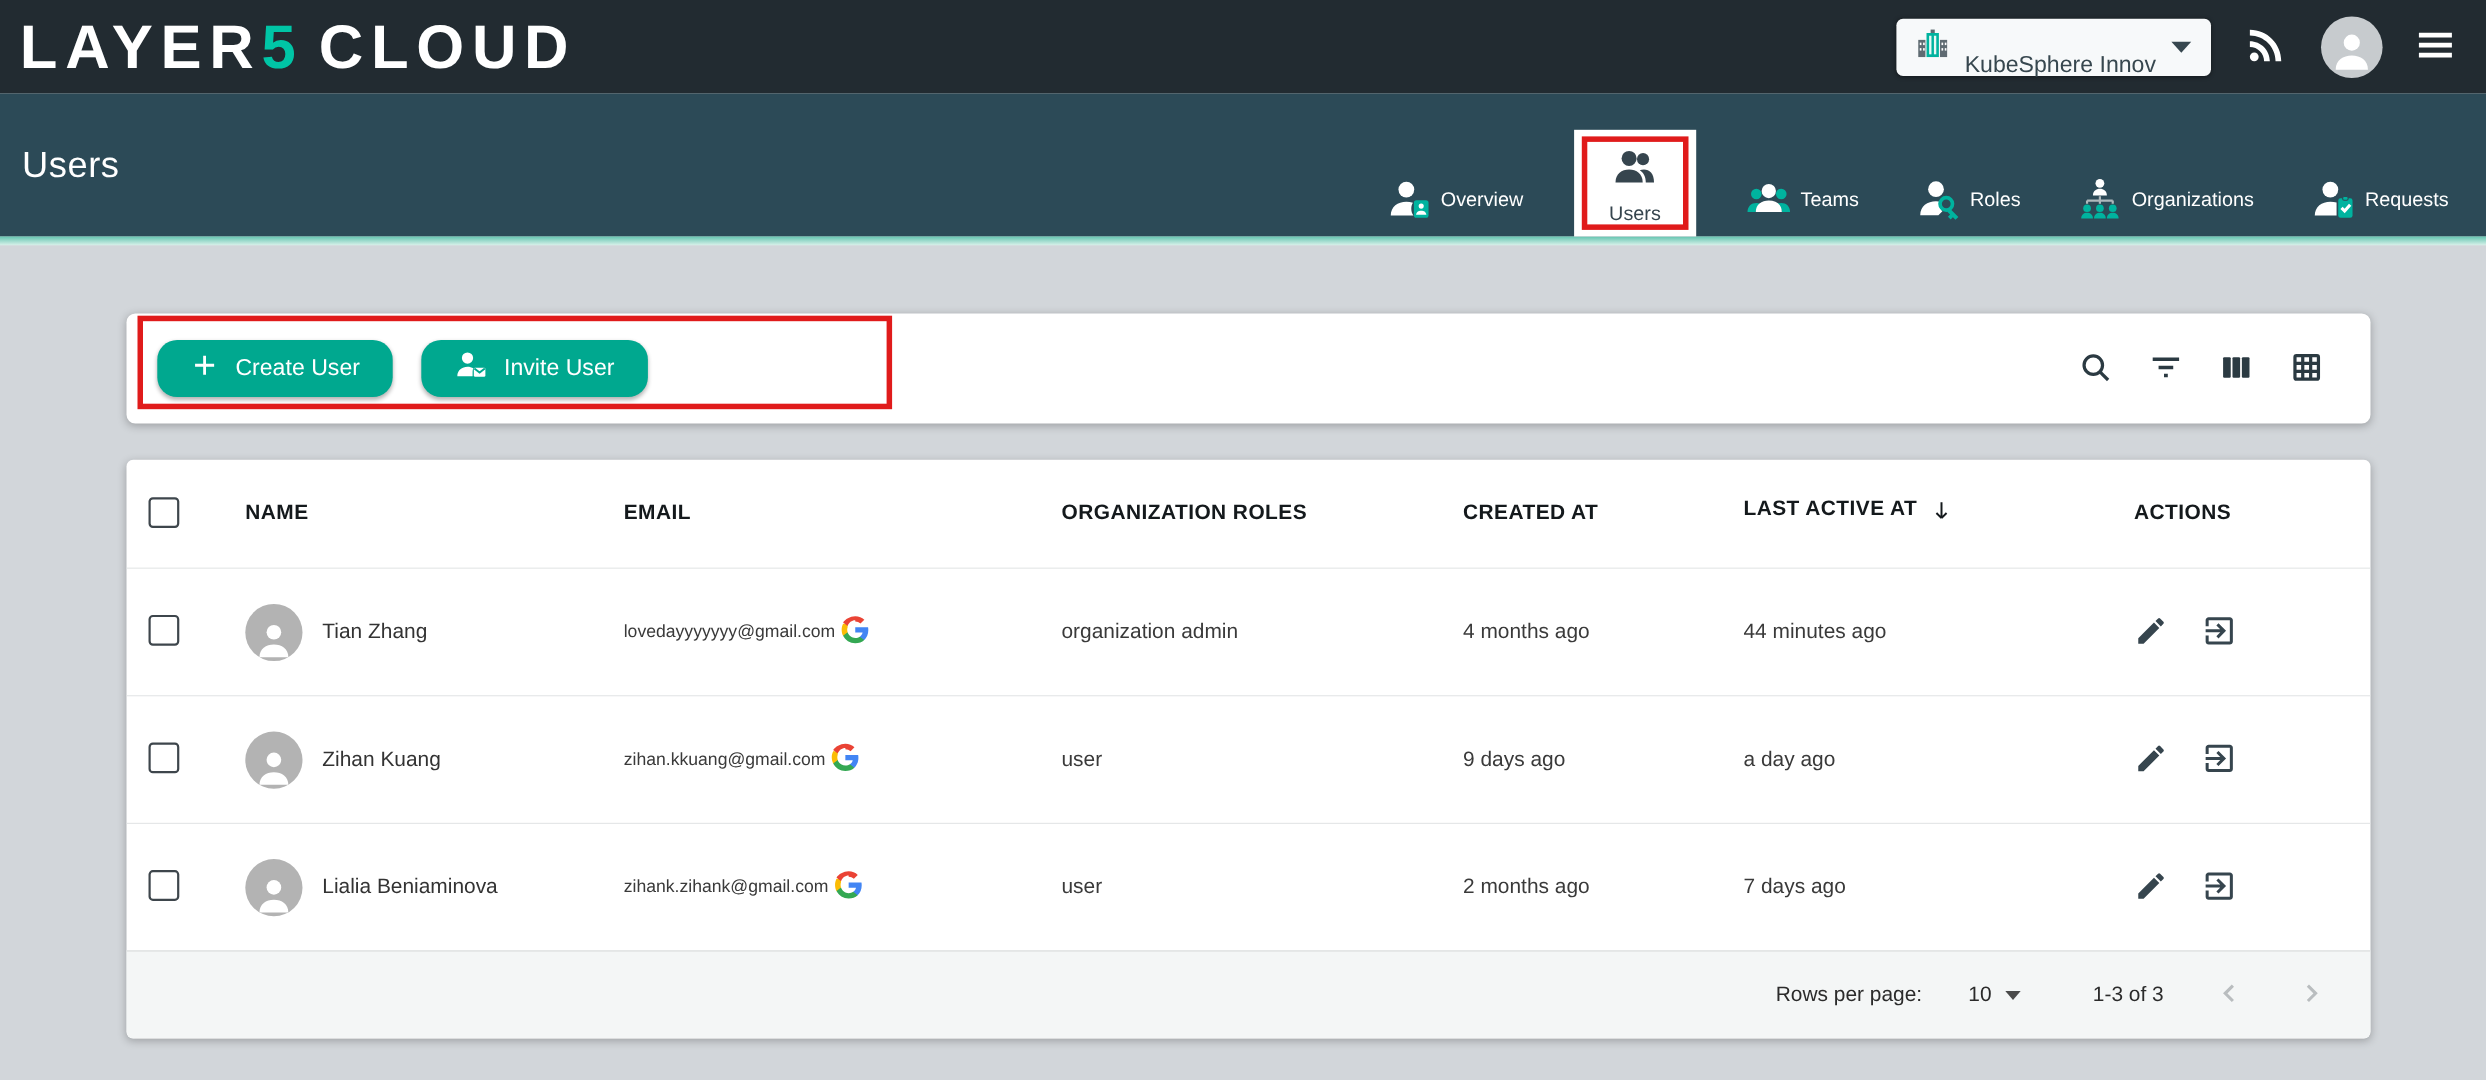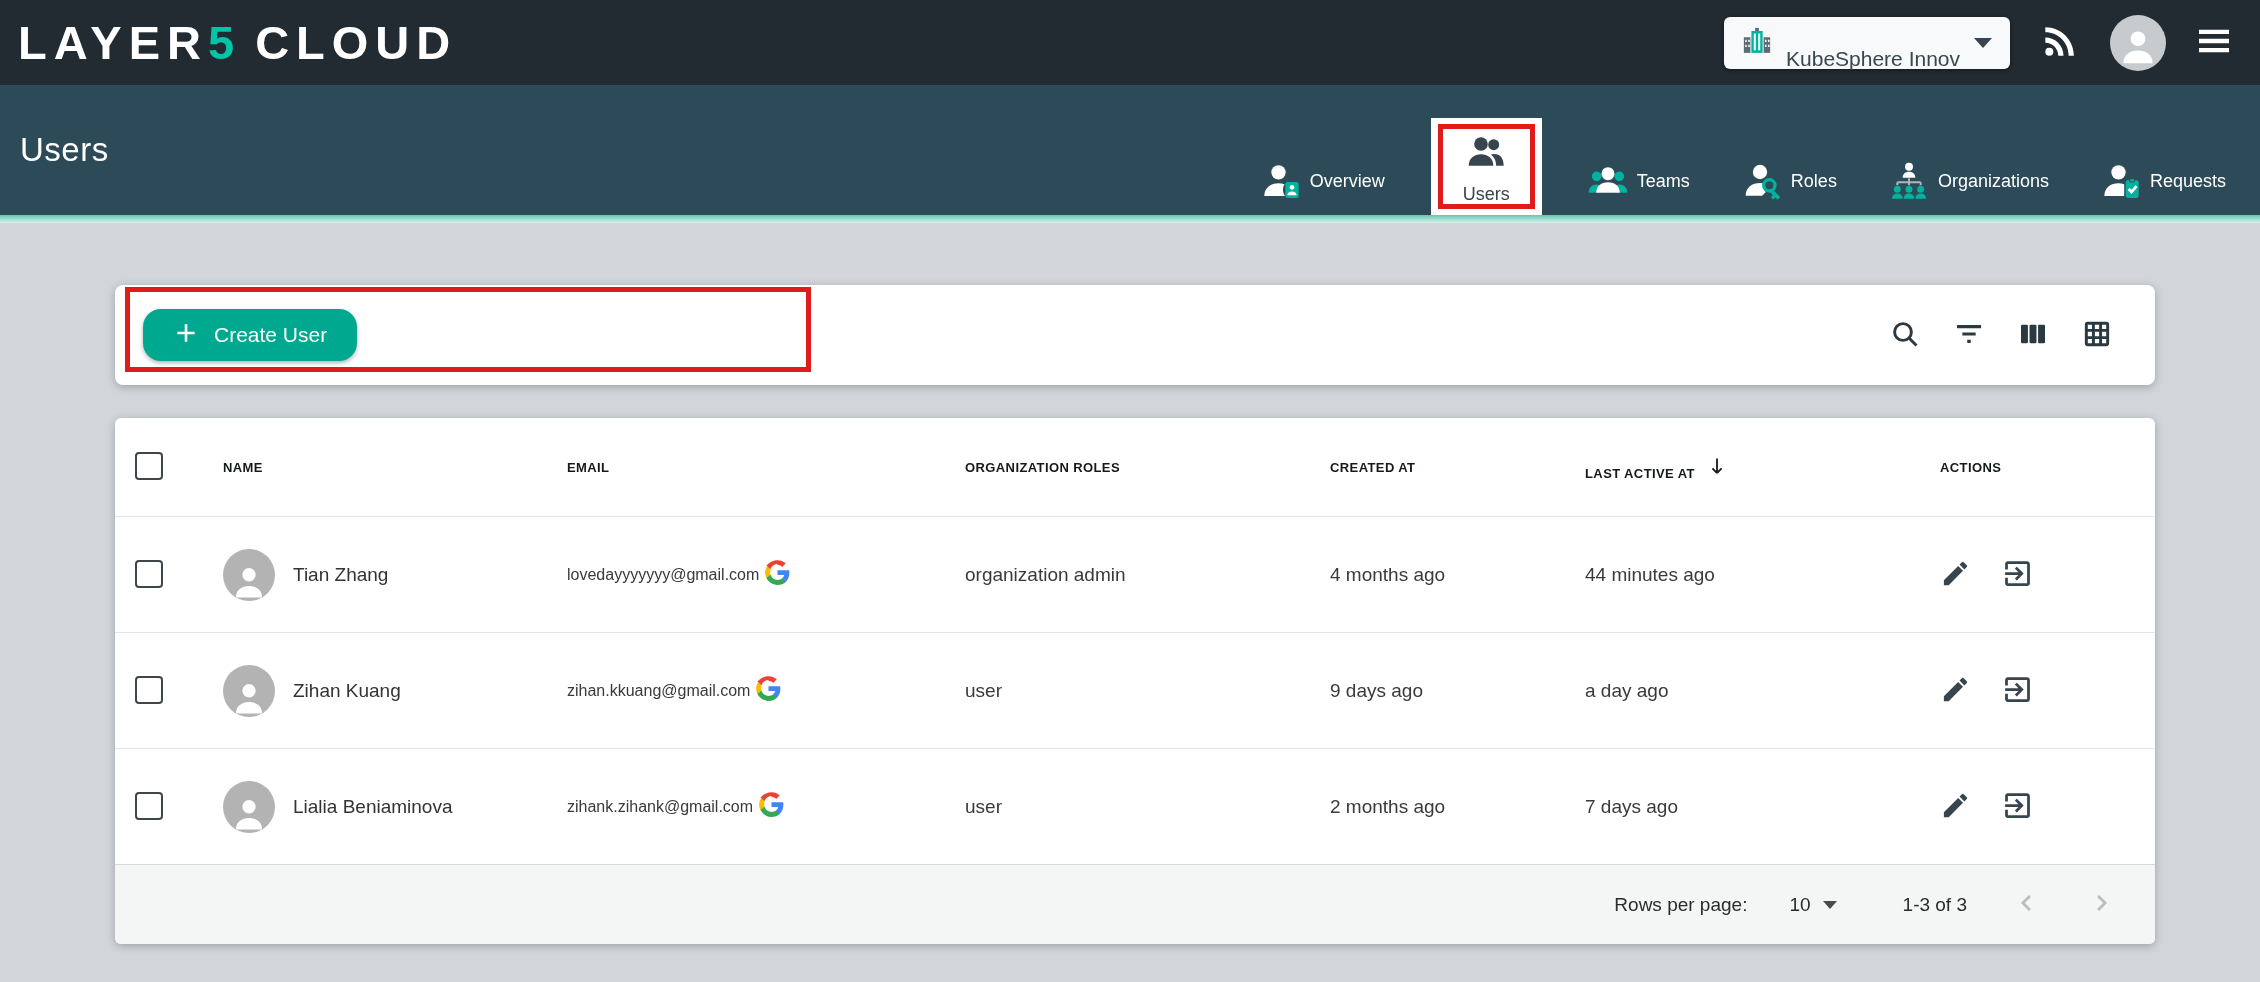--- a/index.html
+++ b/index.html
@@ -10,21 +10,21 @@
     font-family:"Liberation Sans", sans-serif;
   }
   .app { position:relative; width:2260px; height:982px; }
 
   
   .topbar {
     height:85px; background:#222B31;
     display:flex; align-items:center; justify-content:space-between;
     padding:0 26px 0 18px;
   }
-  .logo { font-size:47px; font-weight:800; color:#fff; letter-spacing:7px; cursor:pointer; white-space:nowrap; }
+  .logo { font-size:56px; font-weight:800; color:#fff; letter-spacing:7px; cursor:pointer; white-space:nowrap; }
   .logo .accent { color:#00C5A6; }
   .logo .part2 { margin-left:14px; }
   .topbar-right { display:flex; align-items:center; gap:28px; }
   .org-selector {
     background:#F7F9FA; border-radius:6px; height:52px;
     display:flex; align-items:center; gap:14px; padding:0 18px;
     box-shadow:0 1px 4px rgba(0,0,0,.45); cursor:pointer;
   }
   .org-selector .label { font-size:21px; color:#37474F;margin-top:33px; }
   .caret-down { width:0; height:0; border-left:9px solid transparent; border-right:9px solid transparent; border-top:10px solid #37474F; }
@@ -59,21 +59,21 @@
     font-size:21px; font-family:inherit; display:flex; align-items:center; gap:15px;
     padding:0 30px; margin-right:26px; cursor:pointer; box-shadow:0 2px 4px rgba(0,0,0,.3);
     white-space:nowrap;
   }
   .toolbar-spacer { flex:1; }
   .toolbar-icons { display:flex; gap:32px; align-items:center; color:#2B3A42; }
 
   .table-card { margin-top:33px; width:2040px; background:#fff; border-radius:6px; box-shadow:0 2px 8px rgba(0,0,0,.25); overflow:hidden; }
   .trow { display:grid; grid-template-columns:88px 344px 398px 365px 255px 355px 1fr; align-items:center; padding-left:20px; }
   .thead { height:98px; }
-  .thead .col { font-size:13px; font-weight:700; color:#14191C; letter-spacing:.4px; display:flex; align-items:flex-end; gap:10px; background:none; border:none; font-family:inherit; padding:0; cursor:pointer; text-align:left; }
+  .thead .col { font-size:19px; font-weight:700; color:#14191C; letter-spacing:.4px; display:flex; align-items:flex-start; gap:10px; background:none; border:none; font-family:inherit; padding:0; cursor:pointer; text-align:left; }
   .tbody-row { height:116px; border-top:1px solid #E3E5E6; }
   .checkbox { width:28px; height:28px; border:2px solid #3E464C; border-radius:4px; background:#fff; cursor:pointer; padding:0; }
   .name-cell { display:flex; align-items:center; gap:18px; font-size:19px; color:#333; }
   .avatar-row { width:52px; height:52px; border-radius:50%; background:#B3B3B3; display:flex; align-items:flex-end; justify-content:center; overflow:hidden; flex:none; }
   .email-cell { display:flex; align-items:center; gap:5px; font-size:16px; color:#3A3A3A; }
   .cell { font-size:19px; color:#3A3A3A; }
   .actions-cell { display:flex; gap:30px; align-items:center; }
   .action-btn { background:none; border:none; padding:0; cursor:pointer; color:#36454E; display:flex; }
   .tfoot {
     height:80px; background:#F4F6F6; border-top:1px solid #D8DADA;
@@ -260,20 +260,33 @@
       <button class="btn">
         <span>
           <svg viewBox="0 0 24 24" width="26" height="26" fill="none" stroke="#fff" stroke-width="2.4">
               <path d="M12 4v16M4 12h16"></path>
             </svg>
         </span>
         <span>Create User</span>
       </button>
 
 
+      <button class="btn">
+        <span>
+          <svg viewBox="0 0 24 24" width="30" height="30">
+            <g fill="#fff">
+                <circle cx="9.6" cy="6.8" r="4.1"></circle>
+                <path d="M2.2 20c0-4.4 3.5-6.9 7.4-6.9 1.6 0 3.1.4 4.3 1.2-.4.7-.6 1.5-.6 2.4v3.3z"></path>
+              </g>
+            <rect x="14.2" y="13.8" width="8.4" height="6.6" rx="1" fill="#fff"></rect>
+            <path d="M14.6 14.4l3.8 2.9 3.8-2.9" stroke="#00A88F" stroke-width="1.4" fill="none"></path>
+          </svg>
+        </span>
+        <span>Invite User</span>
+      </button>
 
       <div class="toolbar-spacer"></div>
 
       <div class="toolbar-icons">
         <button class="icon-btn" style="color:#2B3A42">
           <span>
             <svg viewBox="0 0 24 24" width="32" height="32" fill="none" stroke="currentColor" stroke-width="2.2">
               <circle cx="10.5" cy="10.5" r="6.3"></circle>
                 <path d="M15.2 15.2l5.4 5.4"></path>
             </svg>

